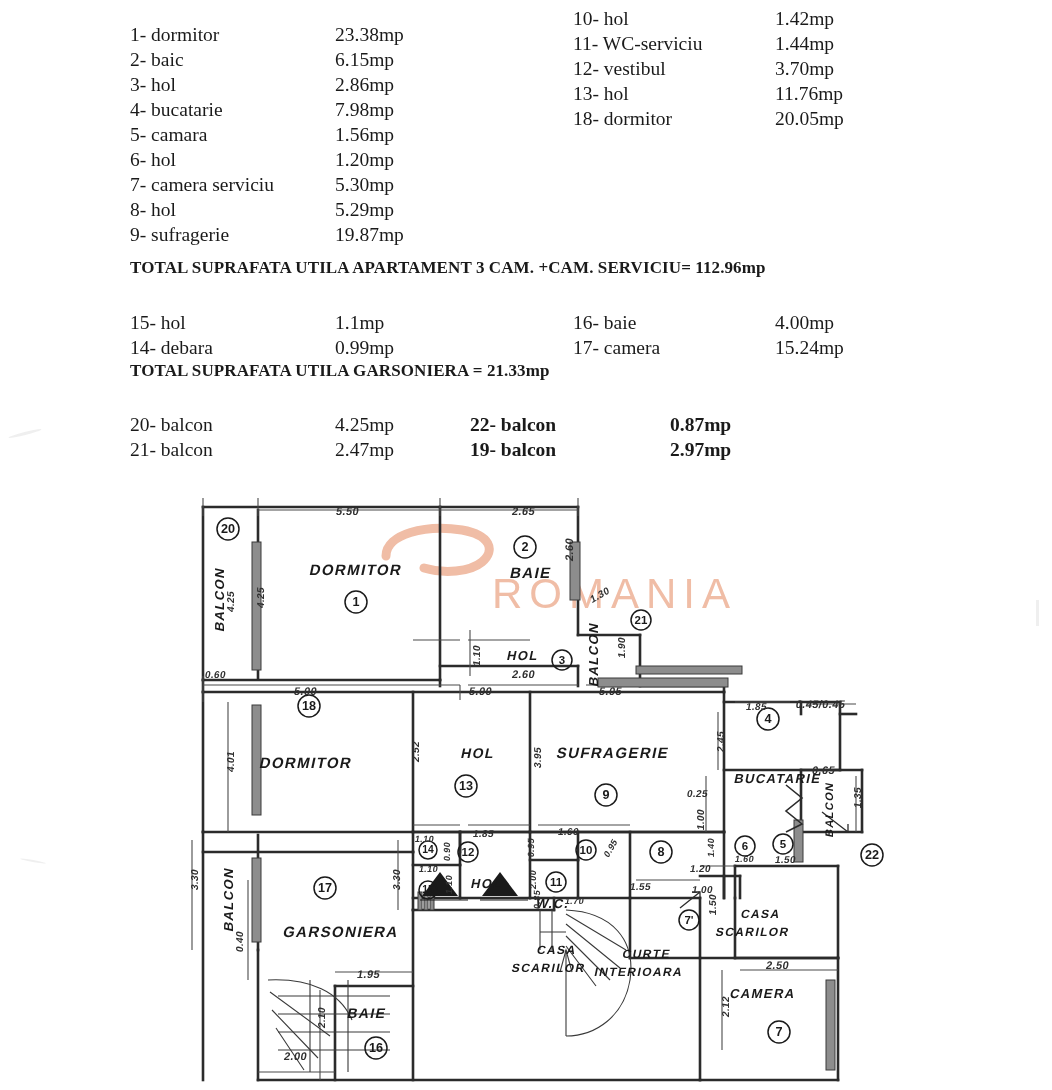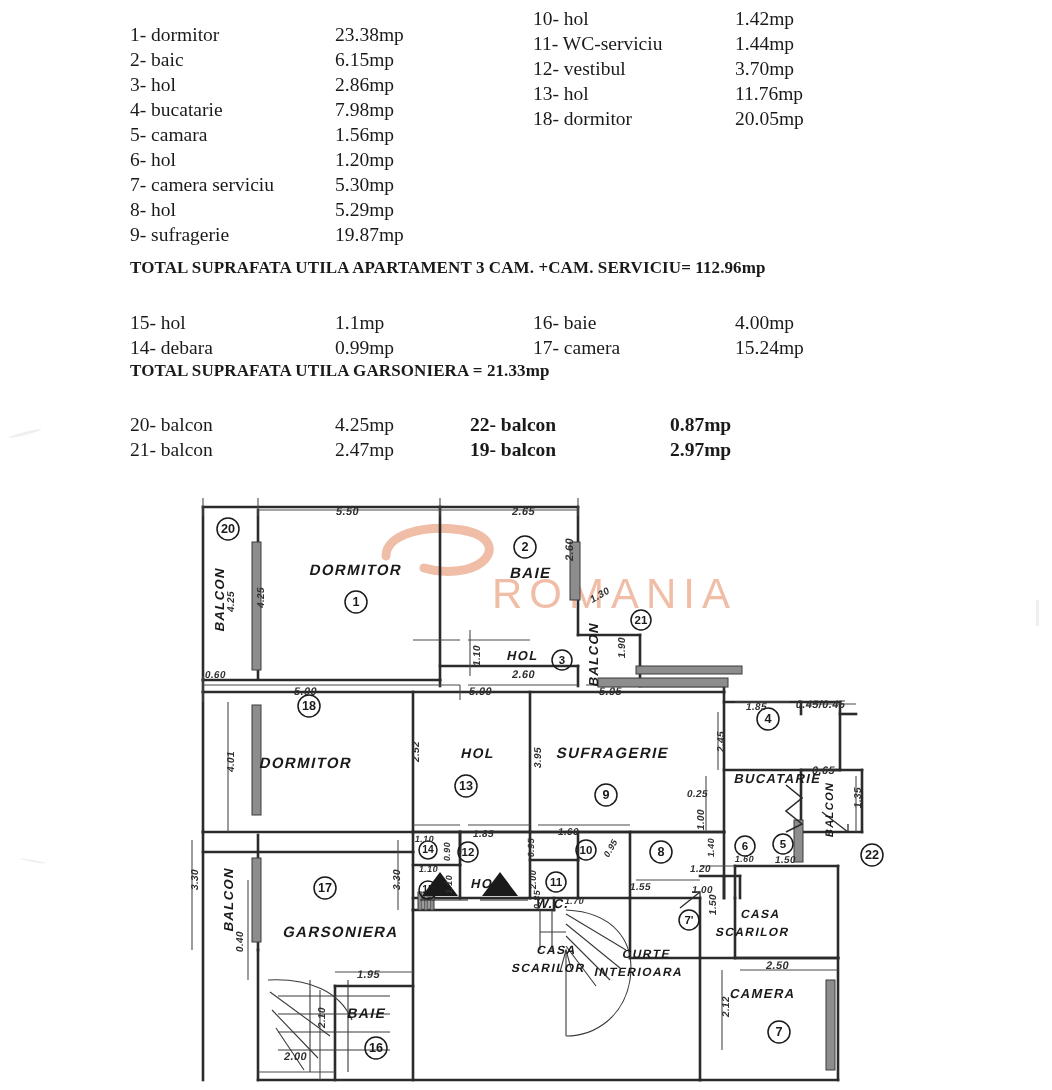--- a/index.html
+++ b/index.html
@@ -22,21 +22,21 @@
 
   #blockA{left:130px;top:22px;}
   #blockB{left:533px;top:6px;}
   #totalA{position:absolute;left:130px;top:258px;}
   #blockC{left:130px;top:310px;}
   #blockD{left:533px;top:310px;}
   #totalB{position:absolute;left:130px;top:361px;}
   #blockE{left:130px;top:412px;}
   #blockF{left:470px;top:412px;font-weight:bold;}
 
-  #blockB .leg-row .name,#blockD .leg-row .name{width:202px;}
+  #blockB .leg-row .name,#blockD .leg-row .name{width:202px;margin-left:40px;}
   #blockF .leg-row .name{width:200px;}
 
   
   .plan{position:absolute;left:0;top:480px;width:1052px;height:610px;}
   .plan svg{display:block;}
 
   .wm{position:absolute;pointer-events:none;}
   #wm-text{left:492px;top:570px;font-family:"Liberation Sans",sans-serif;
     font-size:42px;letter-spacing:7px;color:#f0bda6;font-weight:400;}
   #wm-swoosh{left:378px;top:522px;width:120px;height:56px;}

